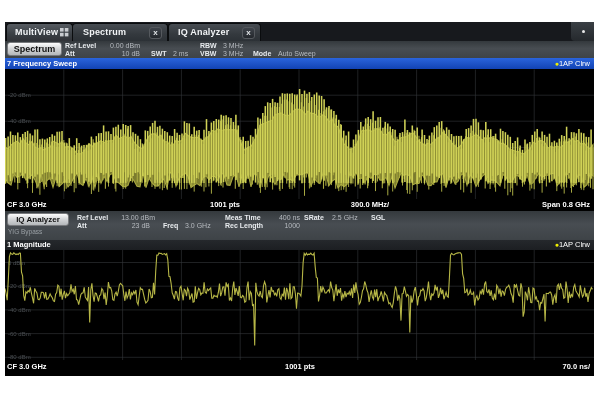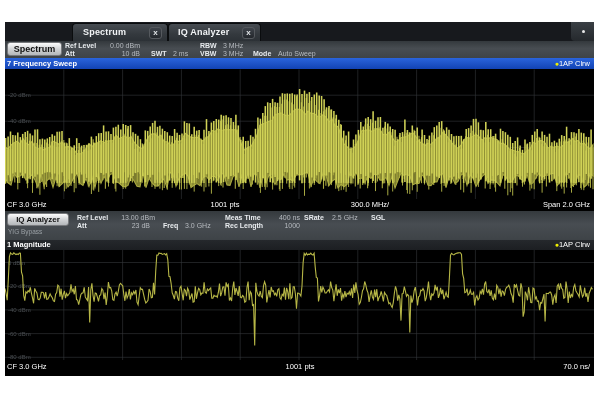--- a/index.html
+++ b/index.html
@@ -16,27 +16,38 @@
 .btn{position:absolute;background:linear-gradient(#fdfdfd,#d2d4d6 50%,#b4b7ba);
  border:1px solid #77797c;border-radius:3px;color:#111;font-weight:bold;text-align:center}
 .lb{position:absolute;color:#e8ebee;font-size:7px;font-weight:bold;white-space:nowrap}
 .vl{position:absolute;color:#b6babf;font-size:7px;white-space:nowrap}
 .bluebar{background:linear-gradient(#2a64dc,#1243b4);color:#fff}
 .tbar{position:absolute;left:0;width:589px;height:20px;font-size:7.5px;color:#fff;line-height:10px}
 .bluebar{height:11px !important;line-height:11px !important}
 .tbar .ttl{position:absolute;left:2px;top:0;font-weight:bold}
 .trc{position:absolute;right:4px;top:0}
 .dot{color:#f0f000;font-size:7px}
-.ax{position:absolute;left:0;width:589px;background:#000;color:#fff;font-size:7.5px;font-weight:normal}
+.ax{position:absolute;left:0;width:589px;background:#000;color:#fff;font-size:7.5px;font-weight:bold}
 .ax span{position:absolute;white-space:nowrap}
 .gl{font-size:6px;fill:#494d51;font-family:"Liberation Sans",sans-serif}
 svg{position:absolute;display:block}
 </style></head><body>
 <div id="shot">
  <div class="abs" id="tabbar">
+  <div class="tab" style="left:1px;width:67px;background:linear-gradient(#565b61,#3a3f44 60%,#313338)">
+        <span class="tx">MultiView</span>
+    <svg style="left:53px;top:4px" width="9" height="9">
+          <g fill="#c9ccd0">
+            <rect x="0" y="0" width="3.6" height="3.6"></rect>
+            <rect x="4.8" y="0" width="3.6" height="3.6"></rect>
+            <rect x="0" y="4.8" width="3.6" height="3.6"></rect>
+            <rect x="4.8" y="4.8" width="3.6" height="3.6"></rect>
+          </g>
+        </svg>
+  </div>
   <div class="tab" style="left:67px;width:96px">
         <span class="tx" style="left:10px">Spectrum</span>
         <div class="xbtn" style="right:5px">x</div>
       </div>
   <div class="tab" style="left:163px;width:93px">
         <span class="tx" style="left:9px">IQ Analyzer</span>
         <div class="xbtn" style="right:5px">x</div>
       </div>
   <div class="abs" style="left:566px;top:0;width:23px;height:19px;background:linear-gradient(#3a3f44,#25292d);border-radius:0 0 0 4px">
     <div class="abs" style="left:11px;top:8px;width:3px;height:3px;background:#e8e8e8;border-radius:50%"></div>
@@ -658,21 +669,21 @@
         <path d="M576.4 182.5V185.3"></path>
         <path d="M581.3 182.5V189.7"></path>
         <path d="M583.8 182.5V190.2"></path>
         <path d="M588.7 182.5V186.3"></path>
       </g>
  </svg>
  <div class="ax" style="top:177px;height:12px;line-height:12px">
   <span style="left:2px">CF 3.0 GHz</span>
       <span style="left:200px;width:40px;text-align:center">1001 pts</span>
   <span style="left:340px;width:50px;text-align:center">300.0 MHz/</span>
-      <span style="right:4px">Span 2.0 GHz</span>
+      <span style="right:4px">Span 0.8 GHz</span>
  </div>
  <div class="abs hdr" style="left:0;top:189px;width:589px;height:29px">
   <div class="btn" style="left:2px;top:2px;width:62px;height:13px;font-size:8px;line-height:12px">IQ Analyzer</div>
   <div class="vl" style="left:3px;top:17px;color:#9aa0a5;font-size:6.5px">YIG Bypass</div>
   <div class="lb" style="left:72px;top:3px">Ref Level</div>
       <div class="vl" style="left:108px;top:3px;width:42px;text-align:right">13.00 dBm</div>
   <div class="lb" style="left:72px;top:11px">Att</div>
       <div class="vl" style="left:108px;top:11px;width:37px;text-align:right">23 dB</div>
   <div class="lb" style="left:158px;top:11px">Freq</div>
       <div class="vl" style="left:180px;top:11px">3.0 GHz</div>

